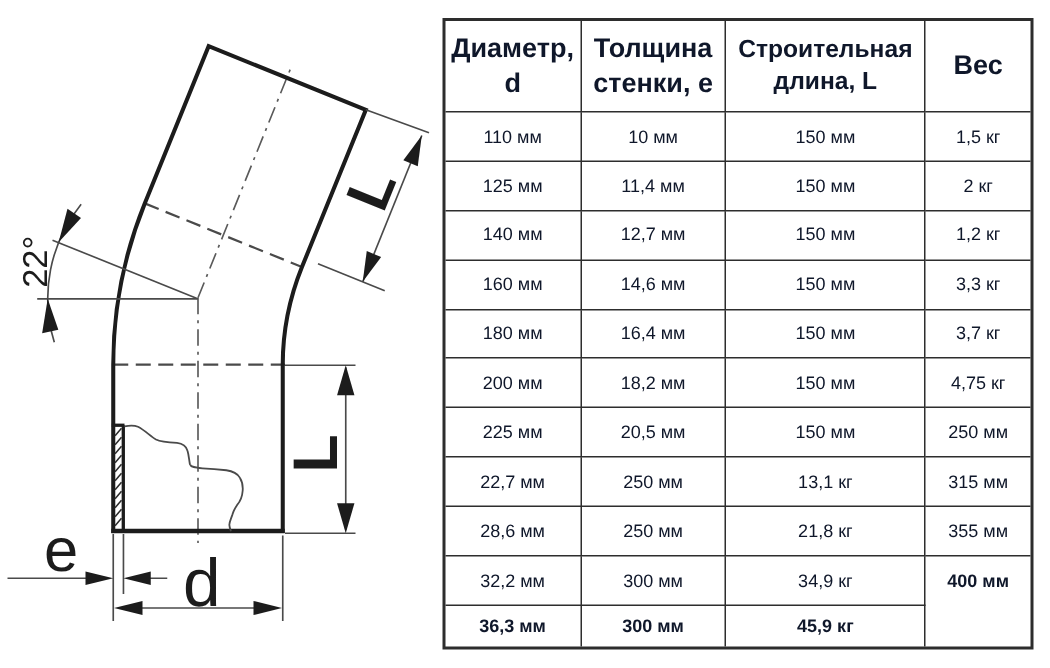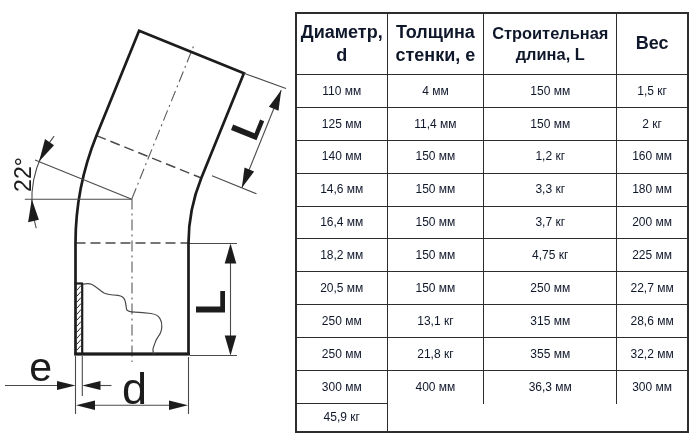--- a/index.html
+++ b/index.html
@@ -6,21 +6,21 @@
   body{width:700px;height:445px;background:#ffffff;font-family:"Liberation Sans", sans-serif;overflow:hidden;position:relative;}
   #draw{position:absolute;left:0;top:0;}
   #tbl{position:absolute;left:295px;top:12px;width:394px;height:420.5px;
        display:grid;grid-template-columns:90.5px 96.8px 132.9px auto;
        grid-template-rows:61px repeat(10, 32.9px) auto;
        border:2.2px solid #2d2d2d;box-sizing:border-box;color:#0f172a;}
   #tbl div{border-right:1.8px solid #2d2d2d;border-bottom:1.8px solid #2d2d2d;
        display:flex;align-items:center;justify-content:center;text-align:center;
        font-size:12px;line-height:1.38;box-sizing:border-box;}
   #tbl div:nth-child(4n){border-right:none;}
-  #tbl div:nth-last-child(-n+4){border-bottom:none;}
+  #tbl div:nth-last-child(-n+4){border-bottom:none;font-weight:bold;}
   #tbl .h{font-weight:bold;font-size:18px;line-height:1.3;}
   #tbl .h3{font-size:16.4px;}
 </style>
 </head>
 <body>
 
 <svg id="draw" width="295" height="445" viewBox="0 0 295 445">
   <g fill="none" stroke-linecap="butt">
 
     <path d="M 132 198.5 V 362" stroke="#5a5a5a" stroke-width="1.1" stroke-dasharray="11 4 2 4"></path>
@@ -105,30 +105,31 @@
 </svg>
 
 <div id="tbl">
 
   <div class="h">Диаметр,<br>d</div>
   <div class="h">Толщина<br>стенки, е</div>
   <div class="h h3">Строительная<br>длина, L</div>
   <div class="h">Вес</div>
 
   <div>110 мм</div>
-    <div>4 мм</div>
+    <div>10 мм</div>
     <div>150 мм</div>
     <div>1,5 кг</div>
 
   <div>125 мм</div>
     <div>11,4 мм</div>
     <div>150 мм</div>
     <div>2 кг</div>
 
   <div>140 мм</div>
+    <div>12,7 мм</div>
     <div>150 мм</div>
     <div>1,2 кг</div>
 
   <div>160 мм</div>
     <div>14,6 мм</div>
     <div>150 мм</div>
     <div>3,3 кг</div>
 
   <div>180 мм</div>
     <div>16,4 мм</div>
@@ -150,18 +151,19 @@
     <div>13,1 кг</div>
 
   <div>315 мм</div>
     <div>28,6 мм</div>
     <div>250 мм</div>
     <div>21,8 кг</div>
 
   <div>355 мм</div>
     <div>32,2 мм</div>
     <div>300 мм</div>
+    <div>34,9 кг</div>
 
   <div>400 мм</div>
     <div>36,3 мм</div>
     <div>300 мм</div>
     <div>45,9 кг</div>
 </div>
 
 </body></html>

